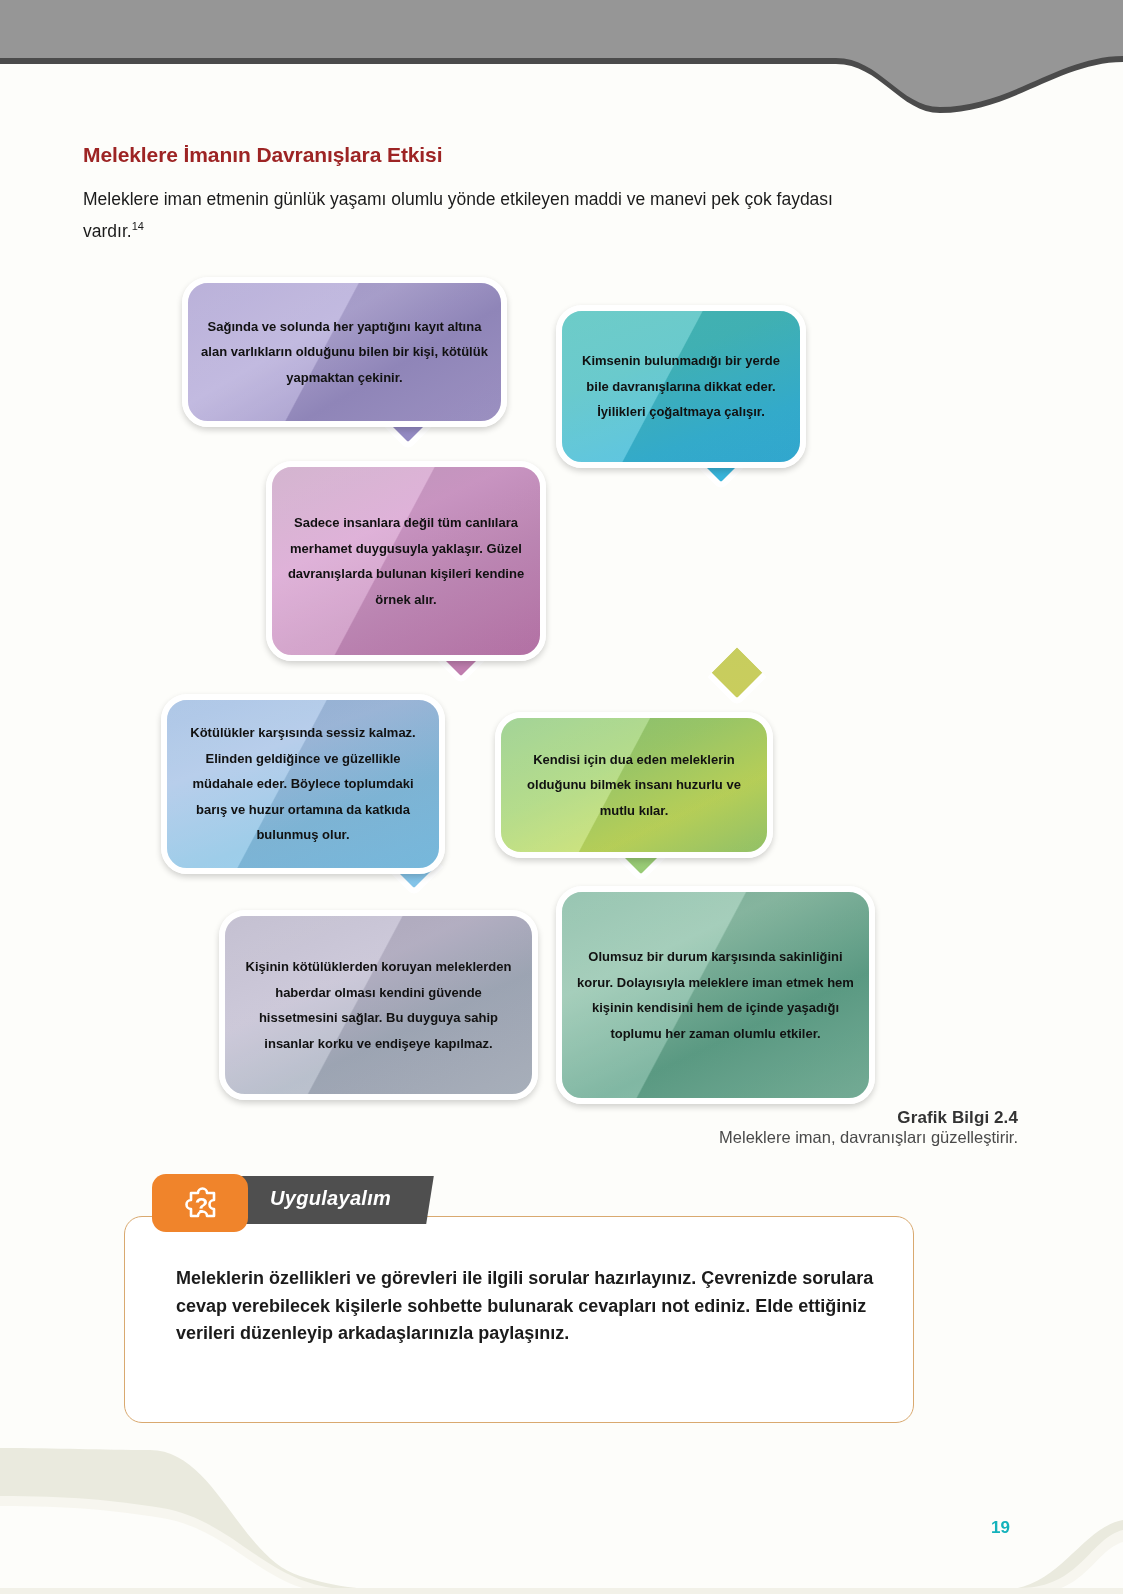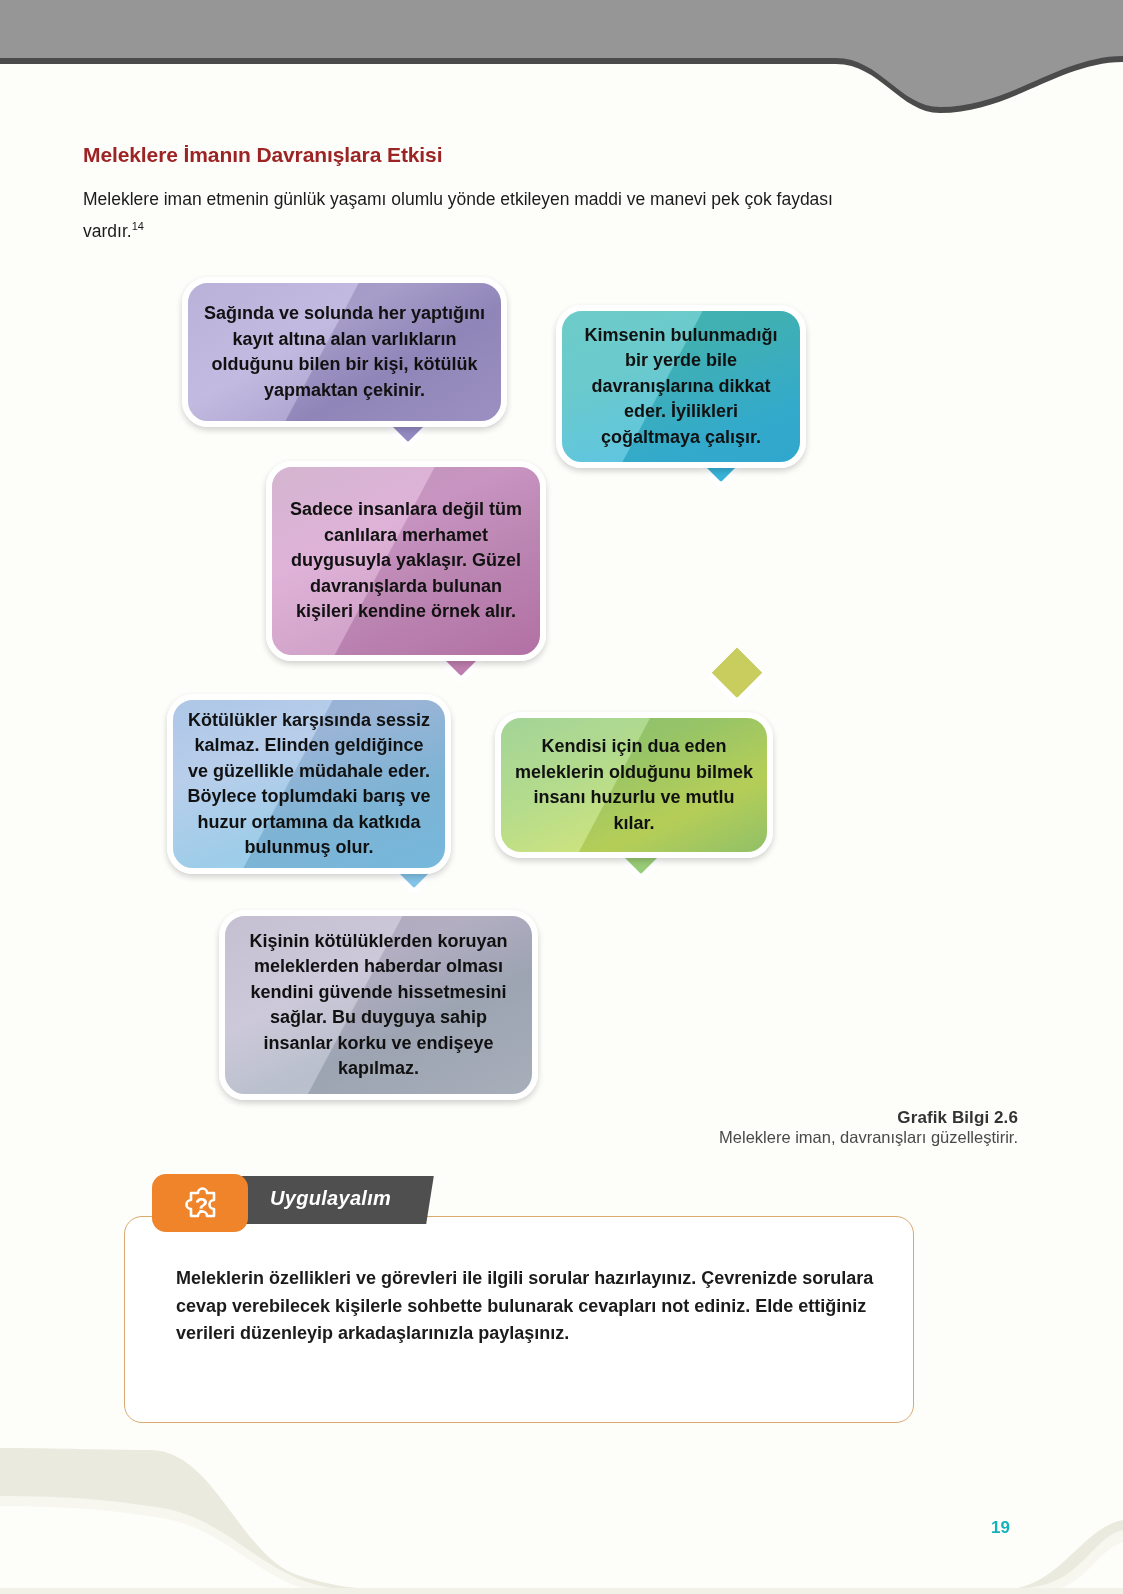--- a/index.html
+++ b/index.html
@@ -68,21 +68,21 @@
   .bubble {
     position: absolute;
     border-radius: 26px;
     border: 6px solid #ffffff;
     display: flex;
     align-items: center;
     justify-content: flex-start;
     text-align: center;
     color: #111111;
     font-weight: bold;
-    font-size: 18px;
+    font-size: 13px;
     line-height: 25.5px;
     padding: 14px 10px;
     box-shadow: 0 3px 6px rgba(0,0,0,0.18);
   }
 
   .bubble .txt { position: relative; z-index: 3; }
 
   
   .bubble::after {
     content: "";
@@ -116,21 +116,21 @@
   #t2 { left: 700px; top: 440px; background: linear-gradient(135deg, #3ab6d4, #37b3da); }
 
   #b3 { left: 266px; top: 461px; width: 280px; height: 200px;
         background: linear-gradient(155deg, #c9a3c4 0%, #d79fcf 35%, #c98fbf 62%, #c079b0 100%); }
   #t3 { left: 440px; top: 634px; background: linear-gradient(135deg, #c489b6, #bf7cae); }
 
   #b4 { left: 554px; top: 509px; width: 300px; height: 175px;
         background: linear-gradient(155deg, #d6d65e 0%, #d4d55c 42%, #b7c85f 60%, #cfd05d 100%); }
   #t4 { left: 716px; top: 656px; background: linear-gradient(135deg, #c7cd5e, #c9cd5d); }
 
-  #b5 { left: 167px; top: 694px; width: 284px; height: 180px;
+  #b5 { left: 161px; top: 694px; width: 284px; height: 180px;
         background: linear-gradient(160deg, #9ab9e0 0%, #a6c2e6 32%, #86c1e4 66%, #7fc6ec 100%); }
   #t5 { left: 393px; top: 846px; background: linear-gradient(135deg, #87c2e6, #83c4e9); }
 
   #b6 { left: 495px; top: 712px; width: 278px; height: 146px;
         background: linear-gradient(155deg, #8cc97e 0%, #a2d36f 38%, #c3dd5e 70%, #9ccf6f 100%); }
   #t6 { left: 620px; top: 832px; background: linear-gradient(135deg, #9ccd72, #98cb76); }
 
   #b7 { left: 219px; top: 910px; width: 319px; height: 190px;
         background: linear-gradient(155deg, #b6b1c6 0%, #c0bbd0 36%, #a8b0c0 62%, #b4bcc8 100%); }
 
@@ -260,20 +260,23 @@
     <div class="tail" id="t6"></div>
     <div class="tail" id="t3"></div>
     <div class="tail" id="t4"></div>
     <div class="tail" id="t1"></div>
     <div class="tail" id="t2"></div>
 
     <div class="bubble" id="b7">
       <span class="txt">Kişinin kötülüklerden koruyan meleklerden haberdar olması kendini güvende hissetmesini sağlar. Bu duyguya sahip insanlar korku ve endişeye kapılmaz.</span>
     </div>
 
+    <div class="bubble" id="b8">
+      <span class="txt">Olumsuz bir durum karşısında sakinliğini korur. Dolayısıyla meleklere iman etmek hem kişinin kendisini hem de içinde yaşadığı toplumu her zaman olumlu etkiler.</span>
+    </div>
 
     <div class="bubble" id="b5">
       <span class="txt">Kötülükler karşısında sessiz kalmaz. Elinden geldiğince ve güzellikle müdahale eder. Böylece toplumdaki barış ve huzur ortamına da katkıda bulunmuş olur.</span>
     </div>
 
     <div class="bubble" id="b6">
       <span class="txt">Kendisi için dua eden meleklerin olduğunu bilmek insanı huzurlu ve mutlu kılar.</span>
     </div>
 
     <div class="bubble" id="b3">
@@ -285,21 +288,21 @@
       <span class="txt">Sağında ve solunda her yaptığını kayıt altına alan varlıkların olduğunu bilen bir kişi, kötülük yapmaktan çekinir.</span>
     </div>
 
     <div class="bubble" id="b2">
       <span class="txt">Kimsenin bulunmadığı bir yerde bile davranışlarına dikkat eder. İyilikleri çoğaltmaya çalışır.</span>
     </div>
 
   </div>
 
   <div class="fig-caption">
-    <div class="fig-label">Grafik Bilgi 2.6</div>
+    <div class="fig-label">Grafik Bilgi 2.4</div>
     <div class="fig-desc">Meleklere iman, davranışları güzelleştirir.</div>
   </div>
 
   <div class="apply-box"></div>
 
   <div class="apply-tab-wrap">
     <div class="apply-banner"></div>
     <div class="apply-icon">
       <svg width="46" height="46" viewBox="0 0 46 46">
         <path d="M13,13 h7 a4.5,4.5 0 1,1 9,0 h7 v7 a4.5,4.5 0 1,0 0,9 v7 h-7 a4.5,4.5 0 1,0 -9,0 h-7 v-7 a4.5,4.5 0 1,1 0,-9 z" fill="none" stroke="#ffffff" stroke-width="2.6" stroke-linejoin="round"></path>

